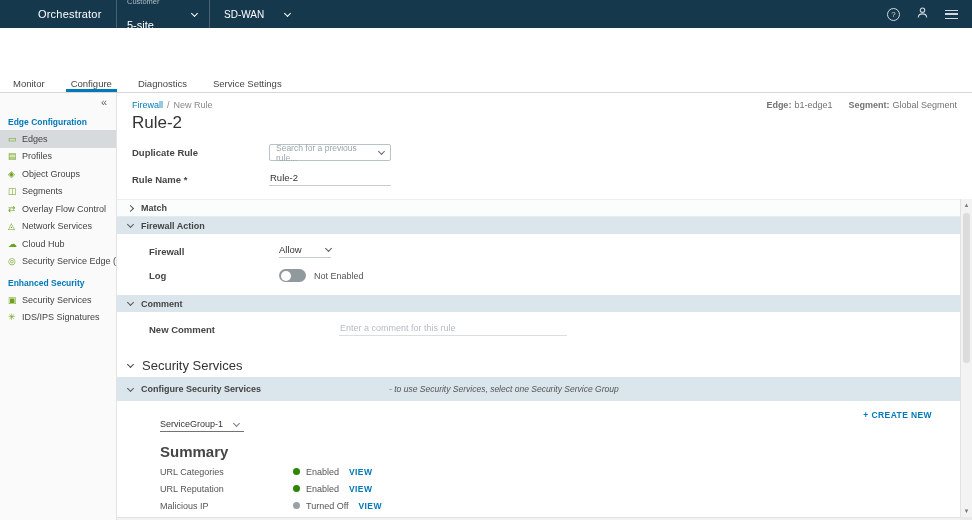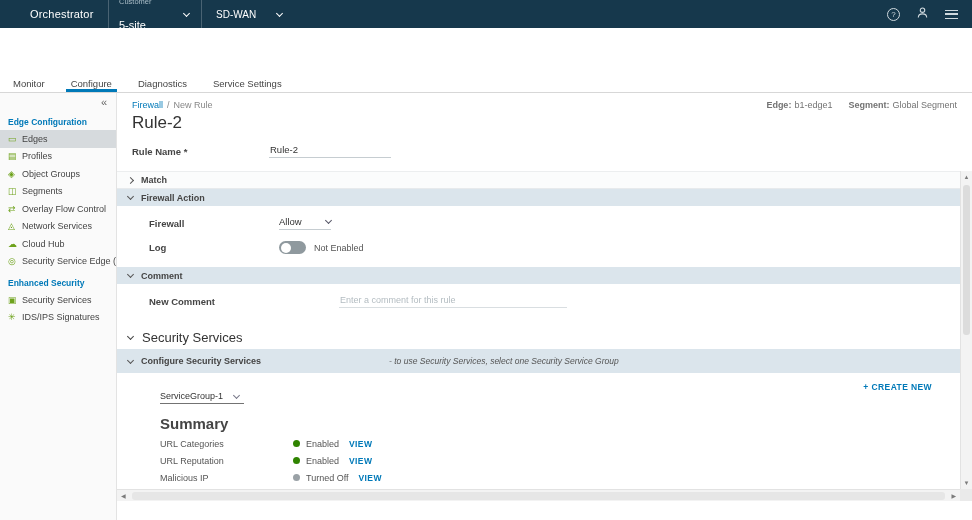--- a/index.html
+++ b/index.html
@@ -1,21 +1,21 @@
 <!DOCTYPE html>
 <html><head>
 <meta charset="utf-8">
 <style>
   * { box-sizing: border-box; margin: 0; padding: 0; }
   html,body { width:972px; height:520px; overflow:hidden; background:#fff;
     font-family:"Liberation Sans", sans-serif; -webkit-font-smoothing:antialiased; }
 
   
   .topbar { height:28px; background:#16384c; display:flex; align-items:center; color:#fff; }
-  .brand { margin-left:30px; width:78px; font-size:11px; letter-spacing:.2px; }
+  .brand { margin-left:38px; width:78px; font-size:11px; letter-spacing:.2px; }
   .tb-divider { width:1px; height:28px; background:rgba(255,255,255,.22); }
   .customer-block { display:flex; align-items:center; width:92px; padding-left:10px; cursor:pointer; }
   .customer-txt { flex:1; }
   .customer-label { font-size:7.5px; color:#a9bcc6; }
   .customer-value { font-size:11px; color:#fff; margin-top:13px; }
   .product-block { display:flex; align-items:center; width:92px; padding-left:14px; cursor:pointer; }
   .product-name { flex:1; font-size:10px; }
   .chev { width:5px; height:5px; border-right:1.2px solid currentColor; border-bottom:1.2px solid currentColor; display:inline-block; }
   .chev.down { transform:rotate(45deg); margin-right:12px; margin-top:-2px; }
   .tb-spacer { flex:1; }
@@ -226,20 +226,27 @@
           <span>
             <span class="ctx-label">Segment:</span><span>Global Segment</span>
           </span>
         </span>
       </div>
       <div class="page-title">Rule-2</div>
     </div>
 
     <div class="form-top">
       <div class="form-row">
+        <div class="form-label">Duplicate Rule</div>
+        <div class="select-box">
+          <span>Search for a previous rule...</span>
+          <span class="chev down" style="margin:0 0 2px;"></span>
+        </div>
+      </div>
+      <div class="form-row">
         <div class="form-label">Rule Name *</div>
         <input class="underline-input" value="Rule-2" style="">
       </div>
     </div>
 
     <div class="scroll-wrap">
       <div class="scroll-area">
 
         <div class="acc-header acc-collapsed">
           <span class="chev-cell">

